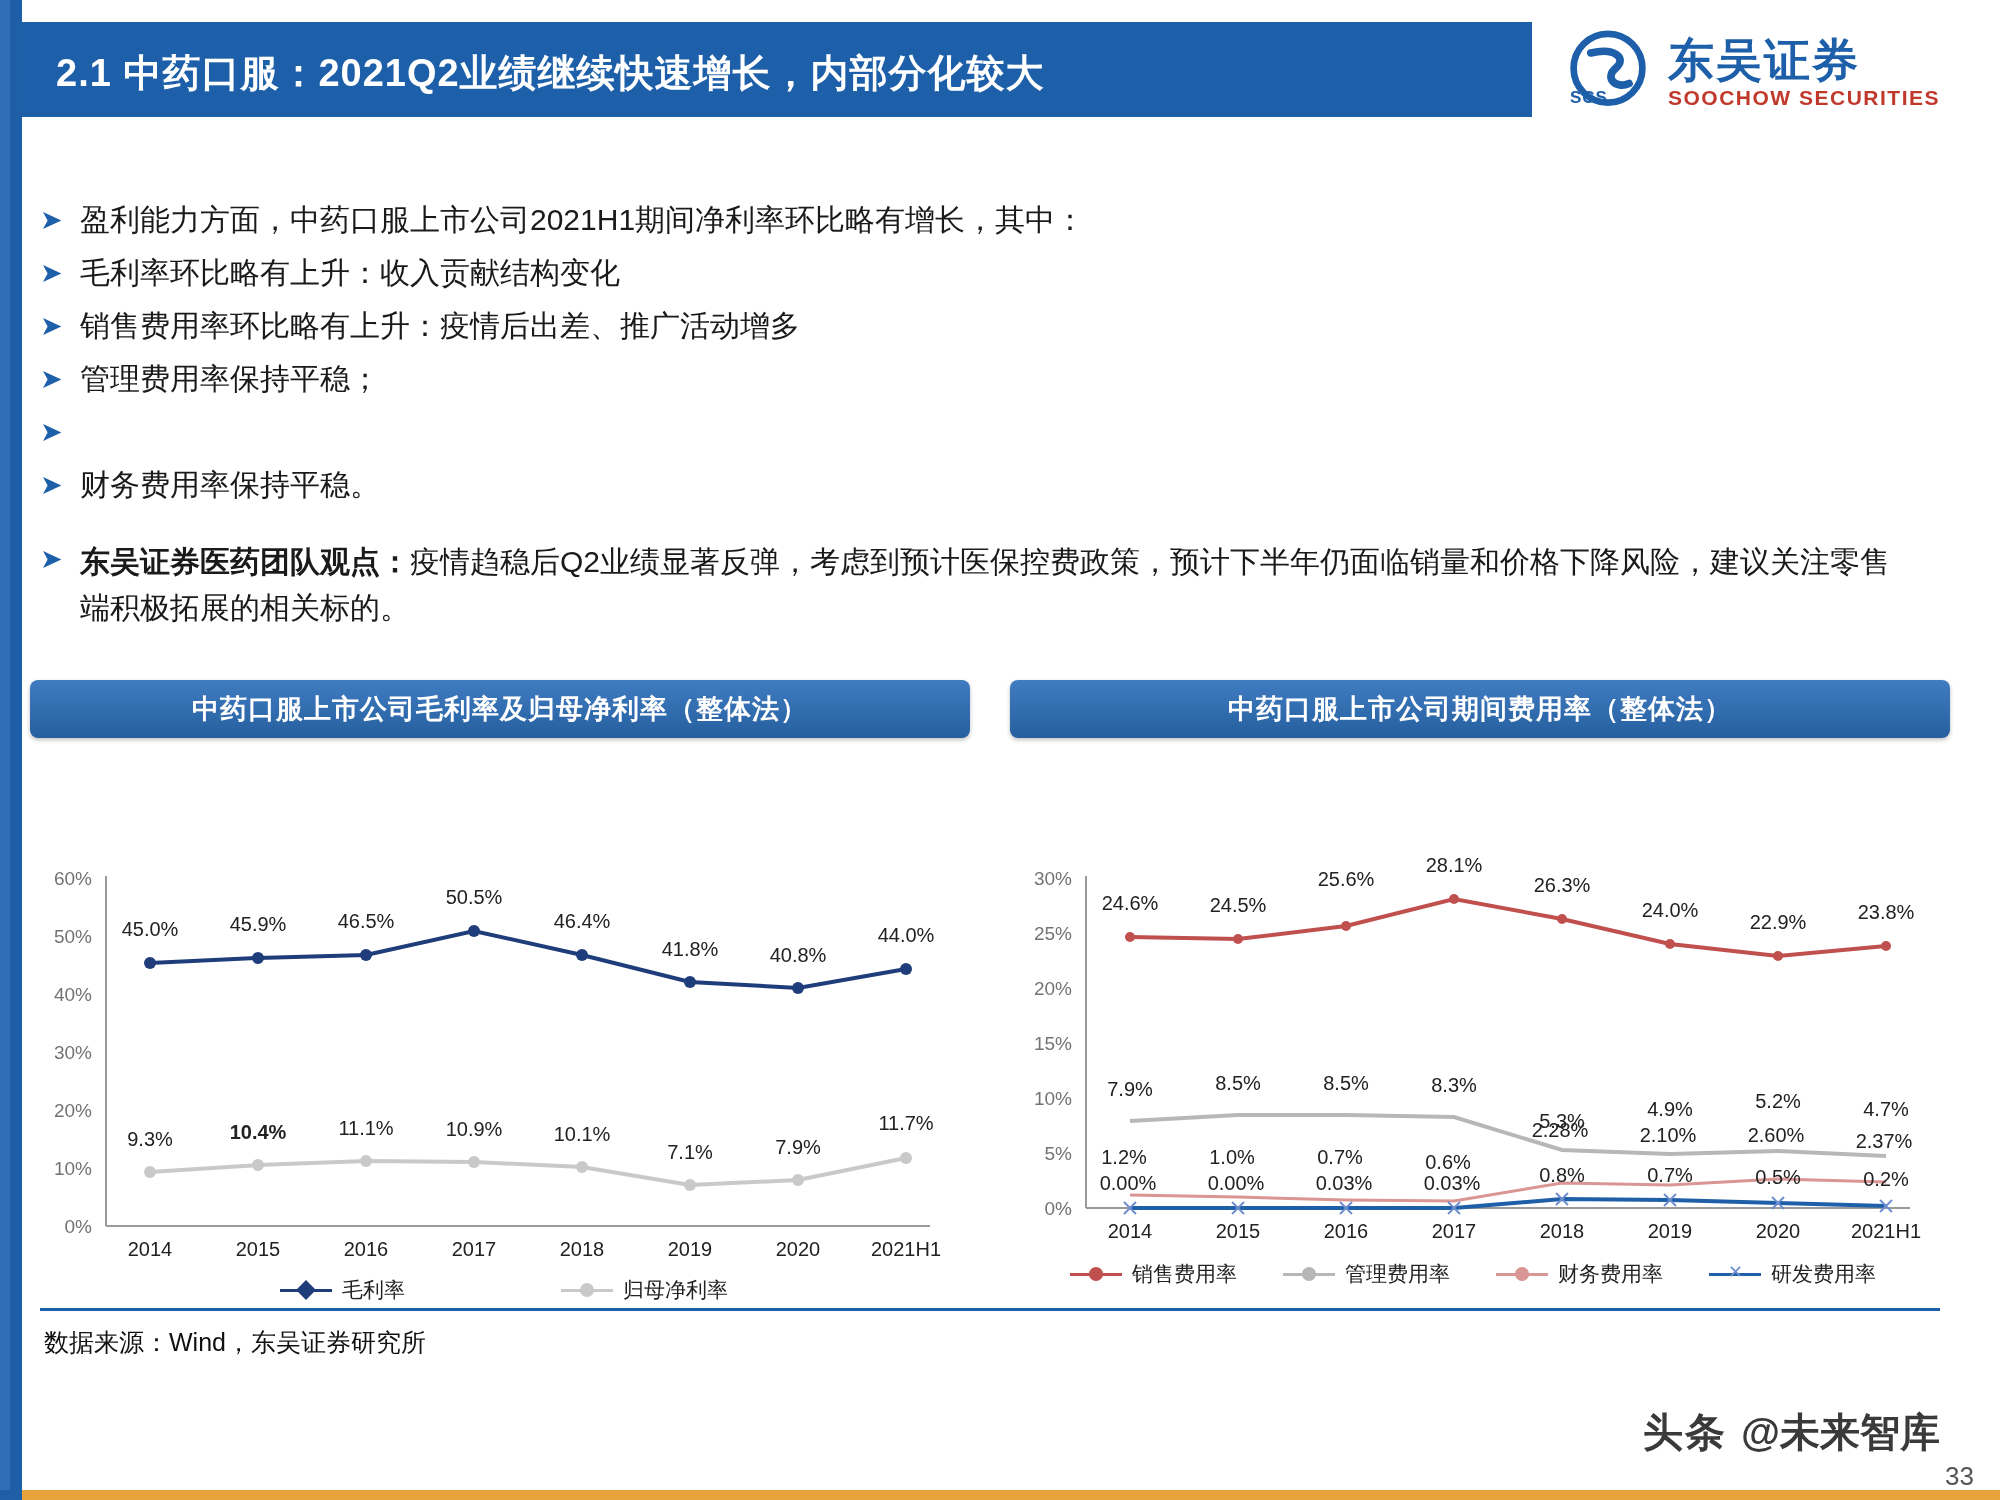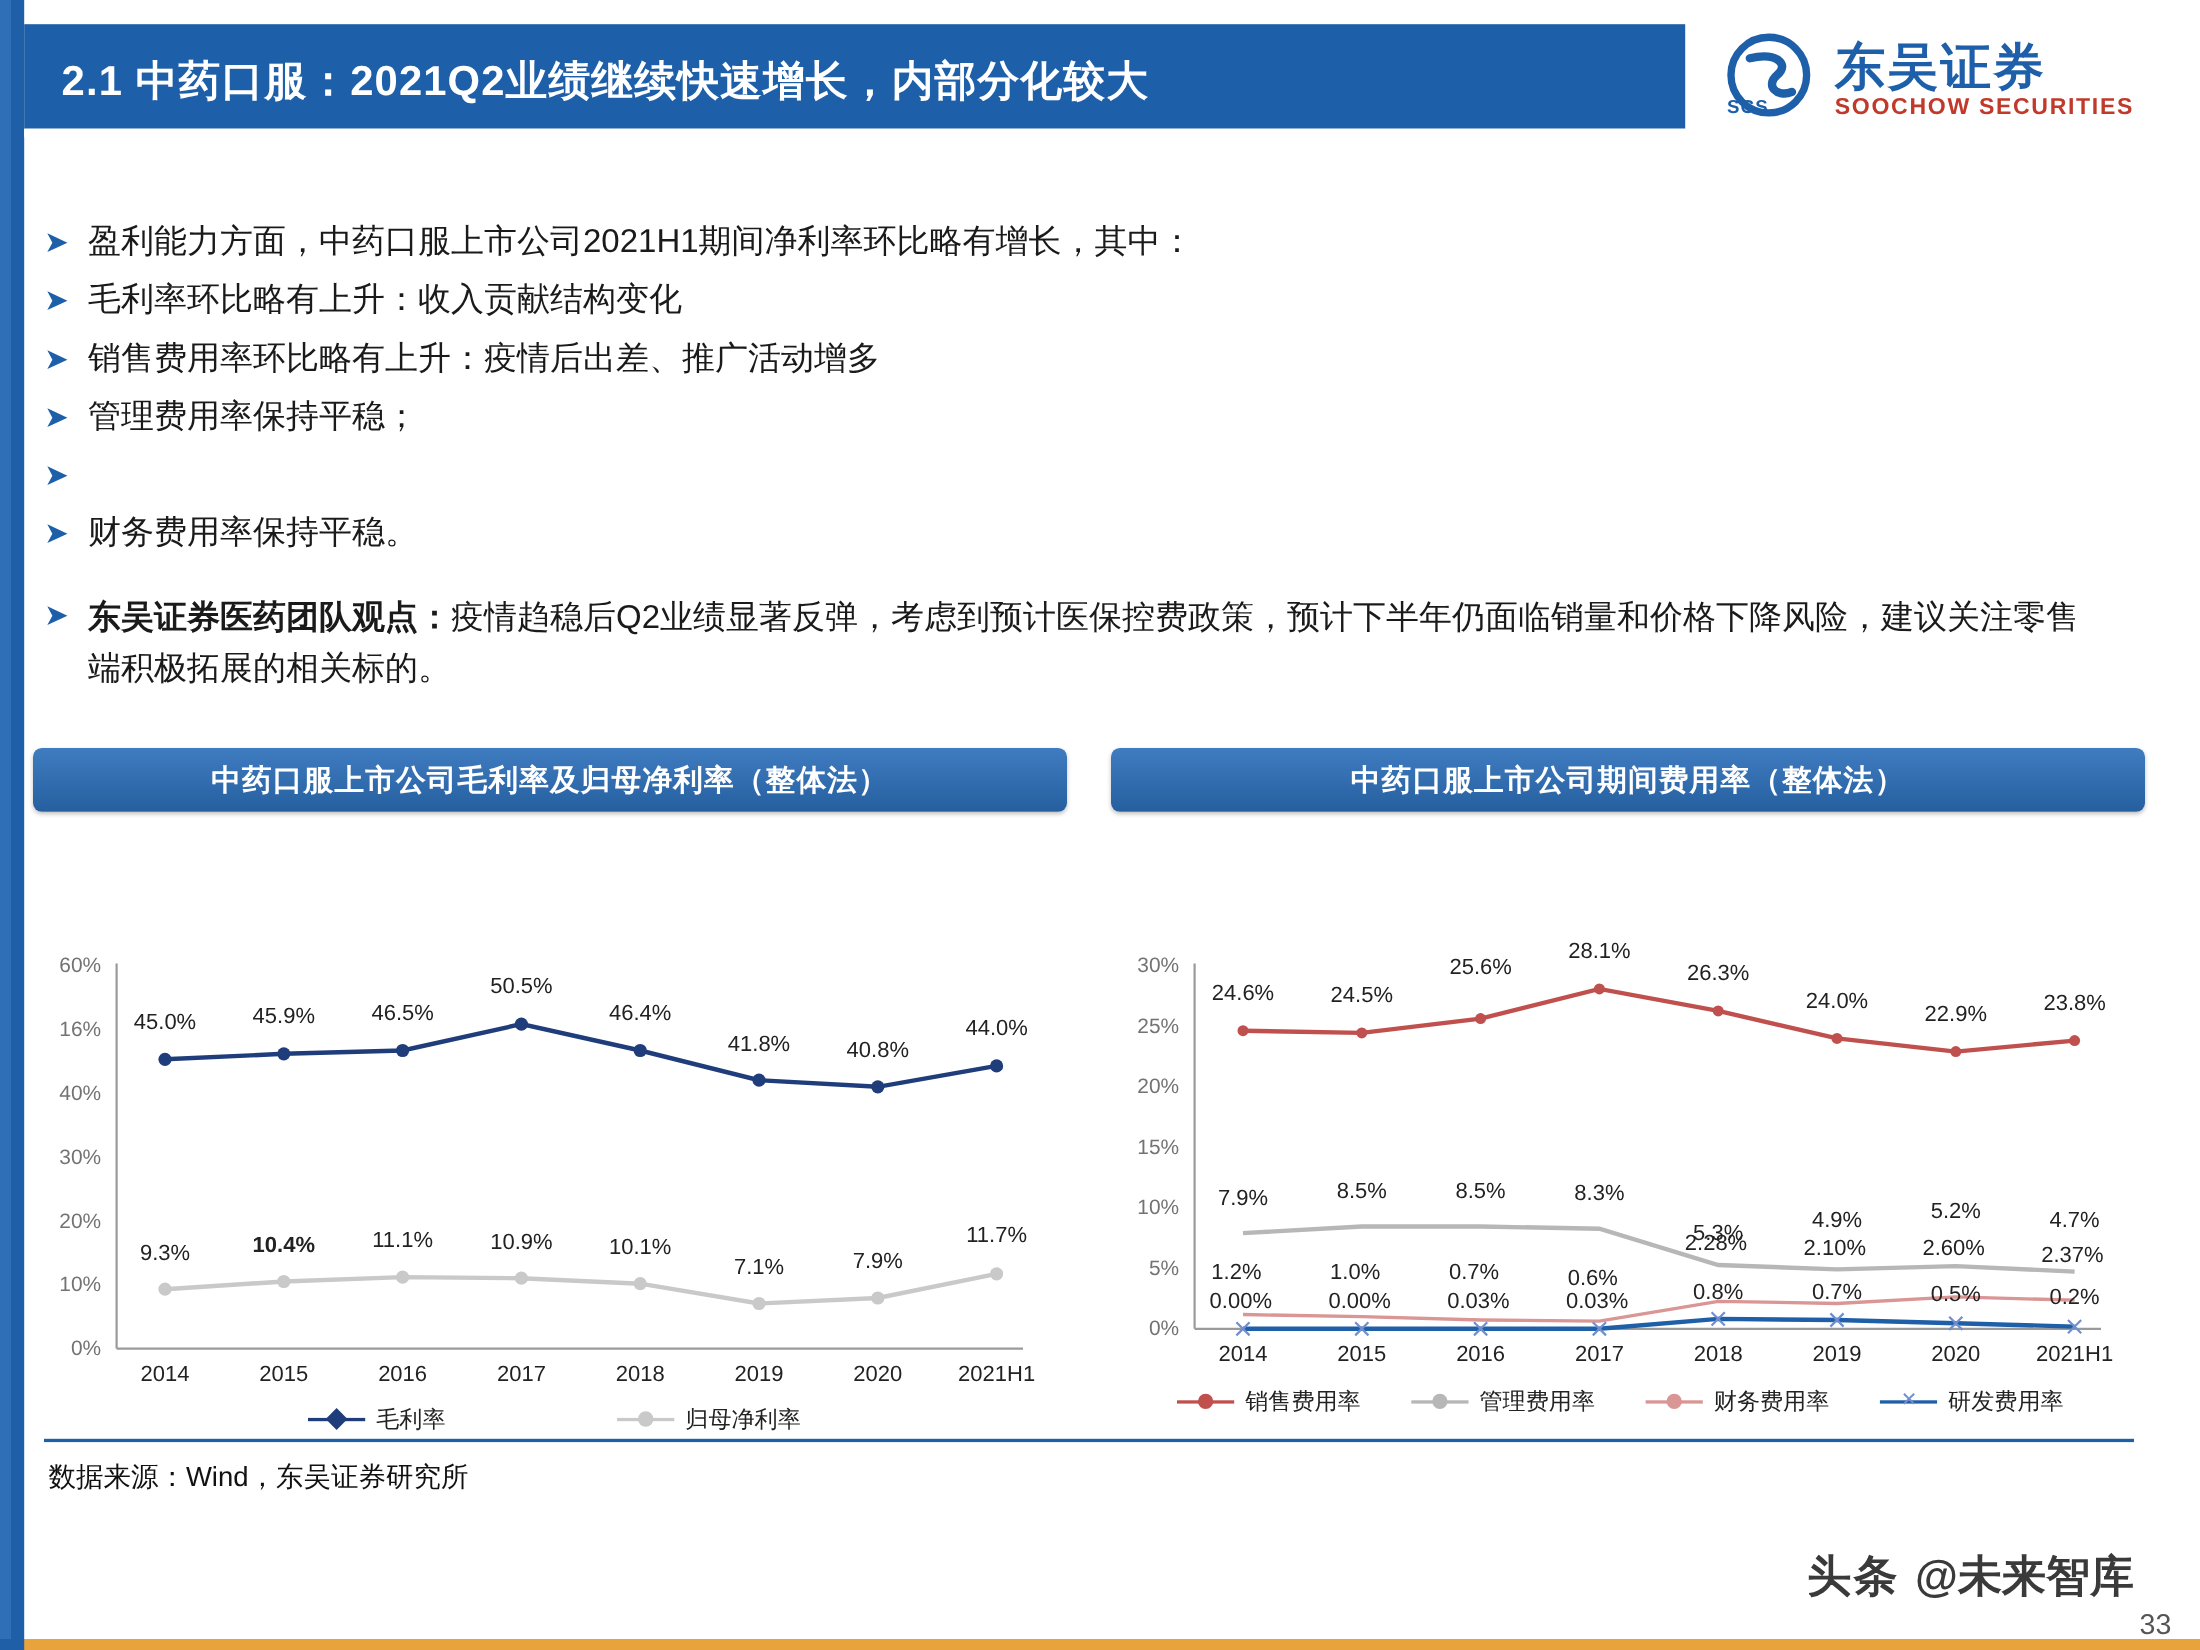--- a/index.html
+++ b/index.html
@@ -126,21 +126,21 @@
     </div>
   </div>
 </div>
 
 <div class="panel" style="left:30px;top:680px;width:940px;">
   <div class="panel-title">中药口服上市公司毛利率及归母净利率（整体法）</div>
 
   <div class="plot" style="margin-top:30px;width:940px;height:530px;">
 
     <div class="axis-label" style="left:0px;top:100px;width:62px;">60%</div>
-    <div class="axis-label" style="left:0px;top:158px;width:62px;">16%</div>
+    <div class="axis-label" style="left:0px;top:158px;width:62px;">50%</div>
     <div class="axis-label" style="left:0px;top:216px;width:62px;">40%</div>
     <div class="axis-label" style="left:0px;top:274px;width:62px;">30%</div>
     <div class="axis-label" style="left:0px;top:332px;width:62px;">20%</div>
     <div class="axis-label" style="left:0px;top:390px;width:62px;">10%</div>
     <div class="axis-label" style="left:0px;top:448px;width:62px;">0%</div>
 
     <svg width="940" height="530" style="position:absolute;left:0;top:0;">
 
       <line x1="76" y1="108" x2="76" y2="458" stroke="#9a9a9a" stroke-width="2"></line>
       <line x1="76" y1="458" x2="900" y2="458" stroke="#9a9a9a" stroke-width="2"></line>

